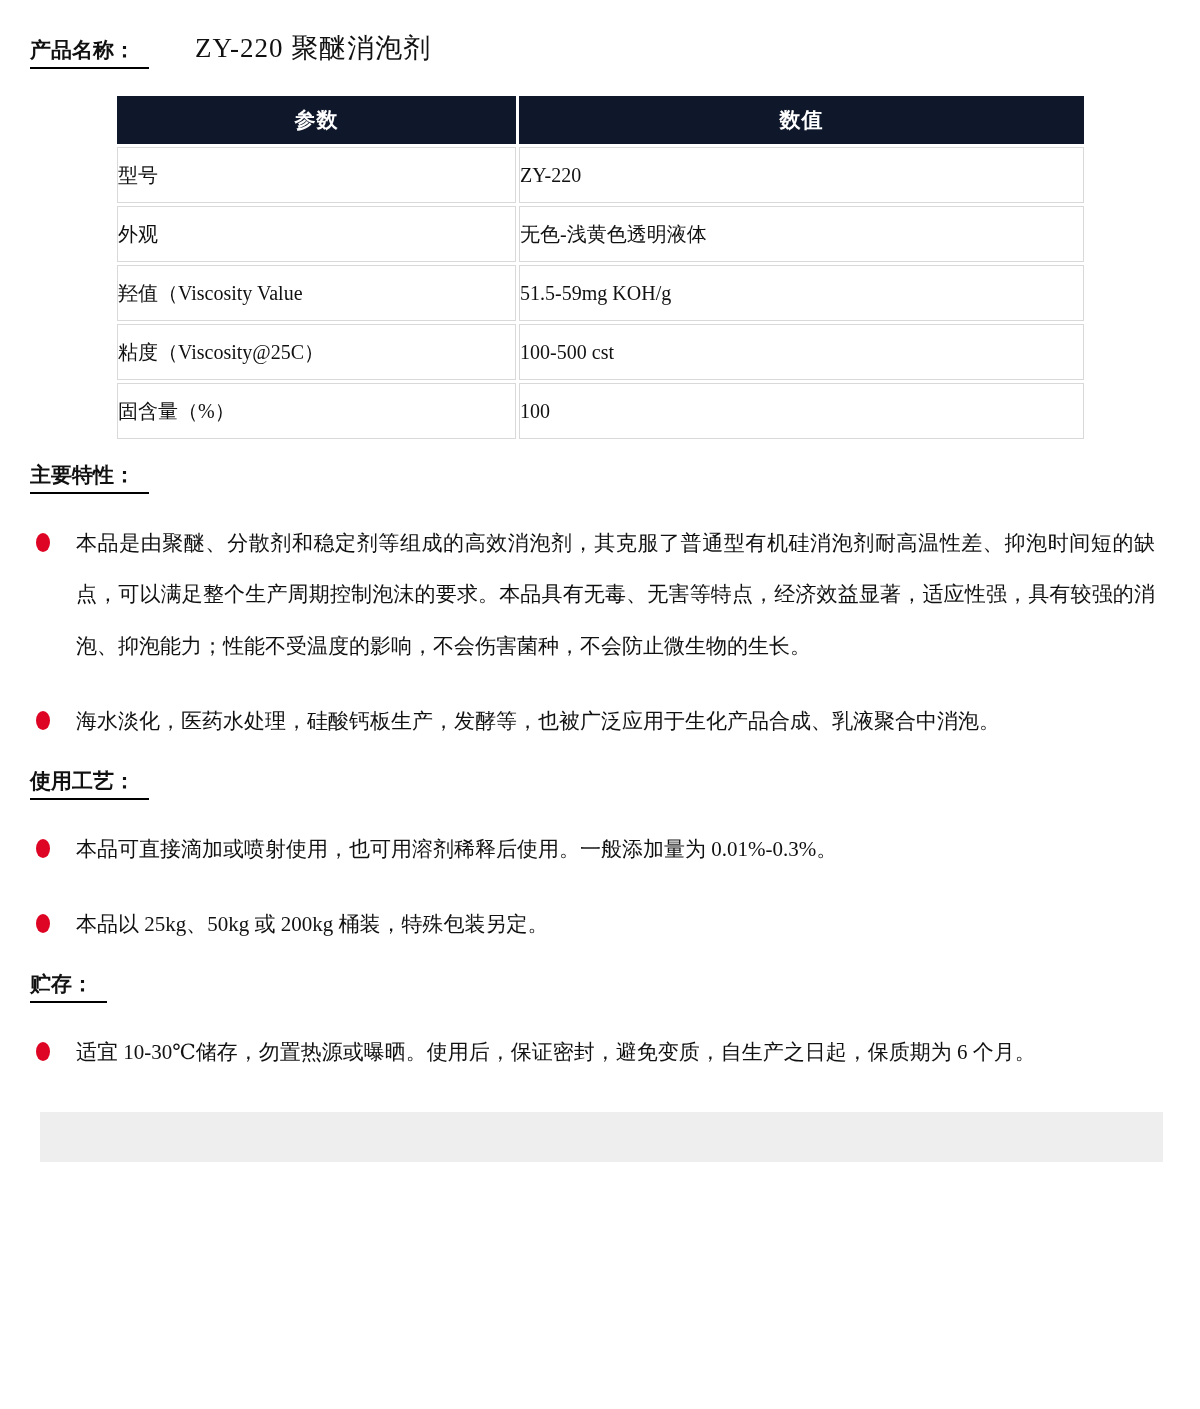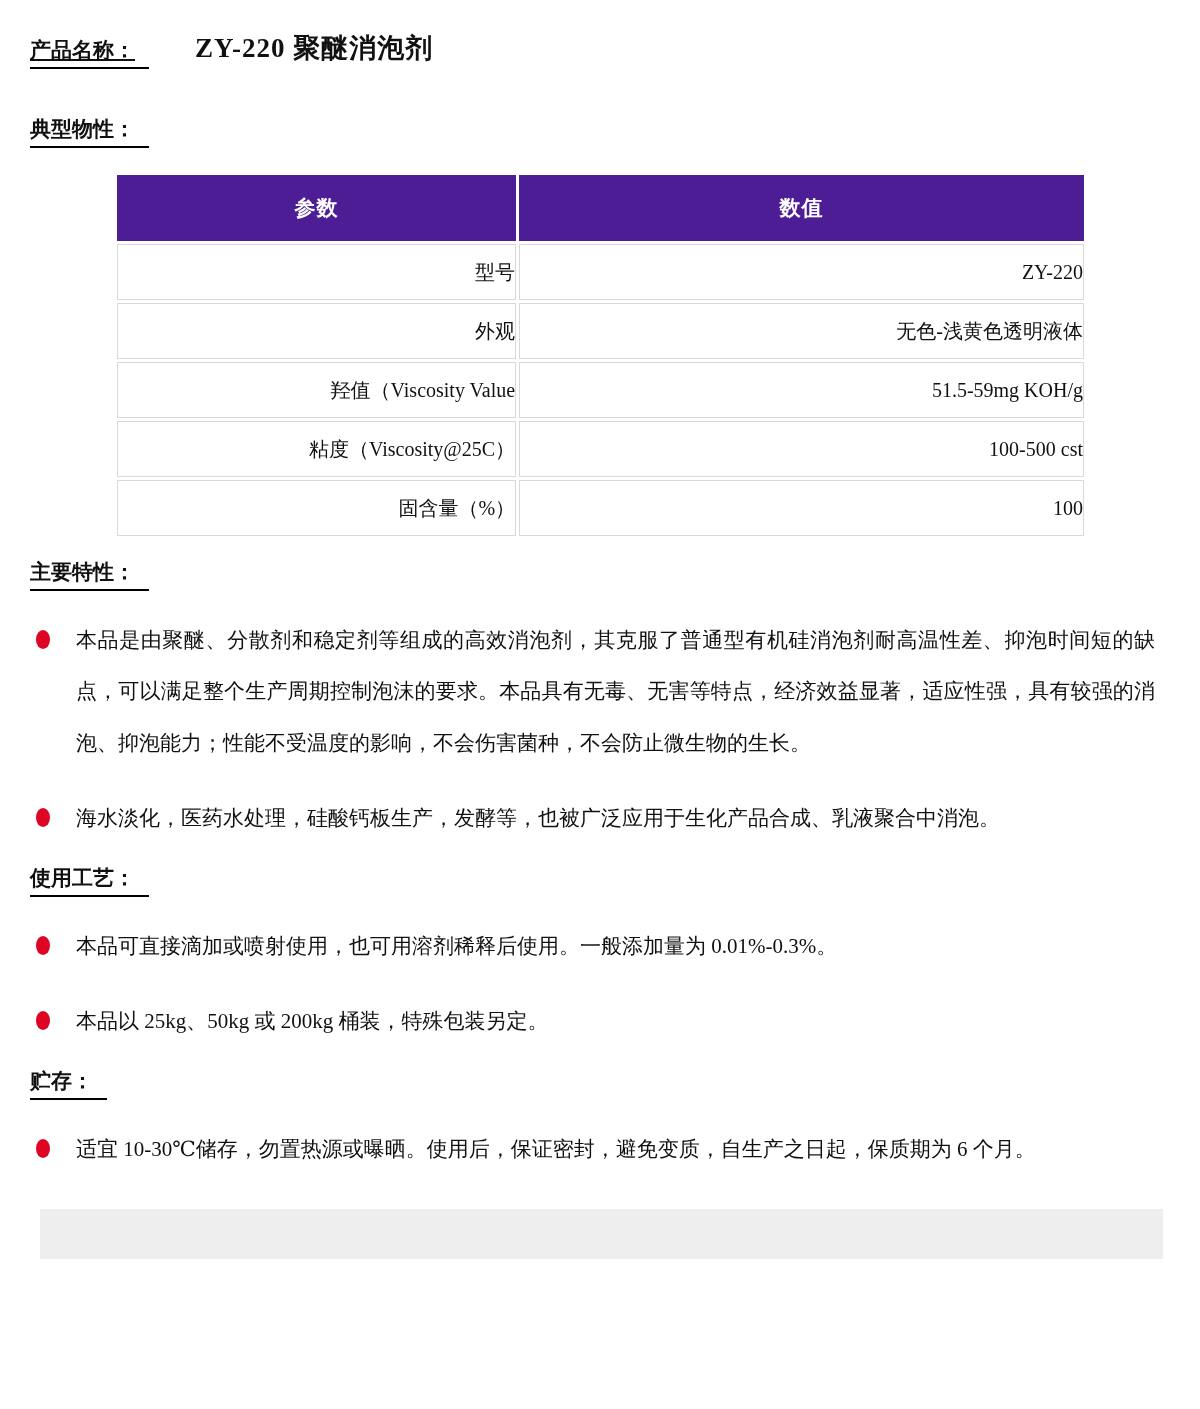--- a/index.html
+++ b/index.html
@@ -14,25 +14,24 @@
   .page { padding: 26px 30px 0 30px; }
 
   
   .title-row { margin-top: 4px; display: flex; align-items: baseline; }
   .doc-label {
     font-size: 21px;
     font-weight: bold;
     border-bottom: 2px solid #000;
     padding-bottom: 3px;
     padding-right: 14px;
-    text-decoration: underline;
   }
   .doc-title {
     font-size: 27px;
-    font-weight: bold;
+    font-weight: normal;
     margin-left: 46px;
     letter-spacing: 1px;
   }
   .sec-heading { margin-top: 19px; }
   .sec-heading span {
     font-size: 21px;
     font-weight: bold;
     border-bottom: 2px solid #000;
     padding-bottom: 3px;
     padding-right: 14px;
@@ -42,33 +41,33 @@
 
   
   table.props {
     border-collapse: separate;
     border-spacing: 3px;
     width: 973px;
     margin: 24px 0 0 84px;
     table-layout: fixed;
   }
   table.props th {
-    background: #4c1d95;
+    background: #0f172a;
     color: #ffffff;
     font-weight: bold;
     font-size: 21px;
-    height: 66px;
+    height: 48px;
     text-align: center;
     border: none;
     letter-spacing: 1px;
   }
   table.props td {
     border: 1px solid #d9d9d9;
     height: 56px;
-    text-align: right;
+    text-align: left;
     font-size: 20px;
     background: #ffffff;
   }
 
   
   .bullet-item {
     display: flex;
     align-items: flex-start;
     margin-top: 24px;
     padding-left: 6px;
@@ -106,23 +105,20 @@
 </head>
 <body>
 
 <div class="page">
 
   <div class="title-row">
     <span class="doc-label">产品名称：</span>
     <span class="doc-title">ZY-220 聚醚消泡剂</span>
   </div>
 
-  <div class="sec-heading heading-typical">
-    <span>典型物性：</span>
-  </div>
 
   <table class="props">
     <colgroup>
       <col style="width:41.4%">
       <col style="width:58.6%">
     </colgroup>
     <thead>
       <tr>
         <th>参数</th>
         <th>数值</th>

